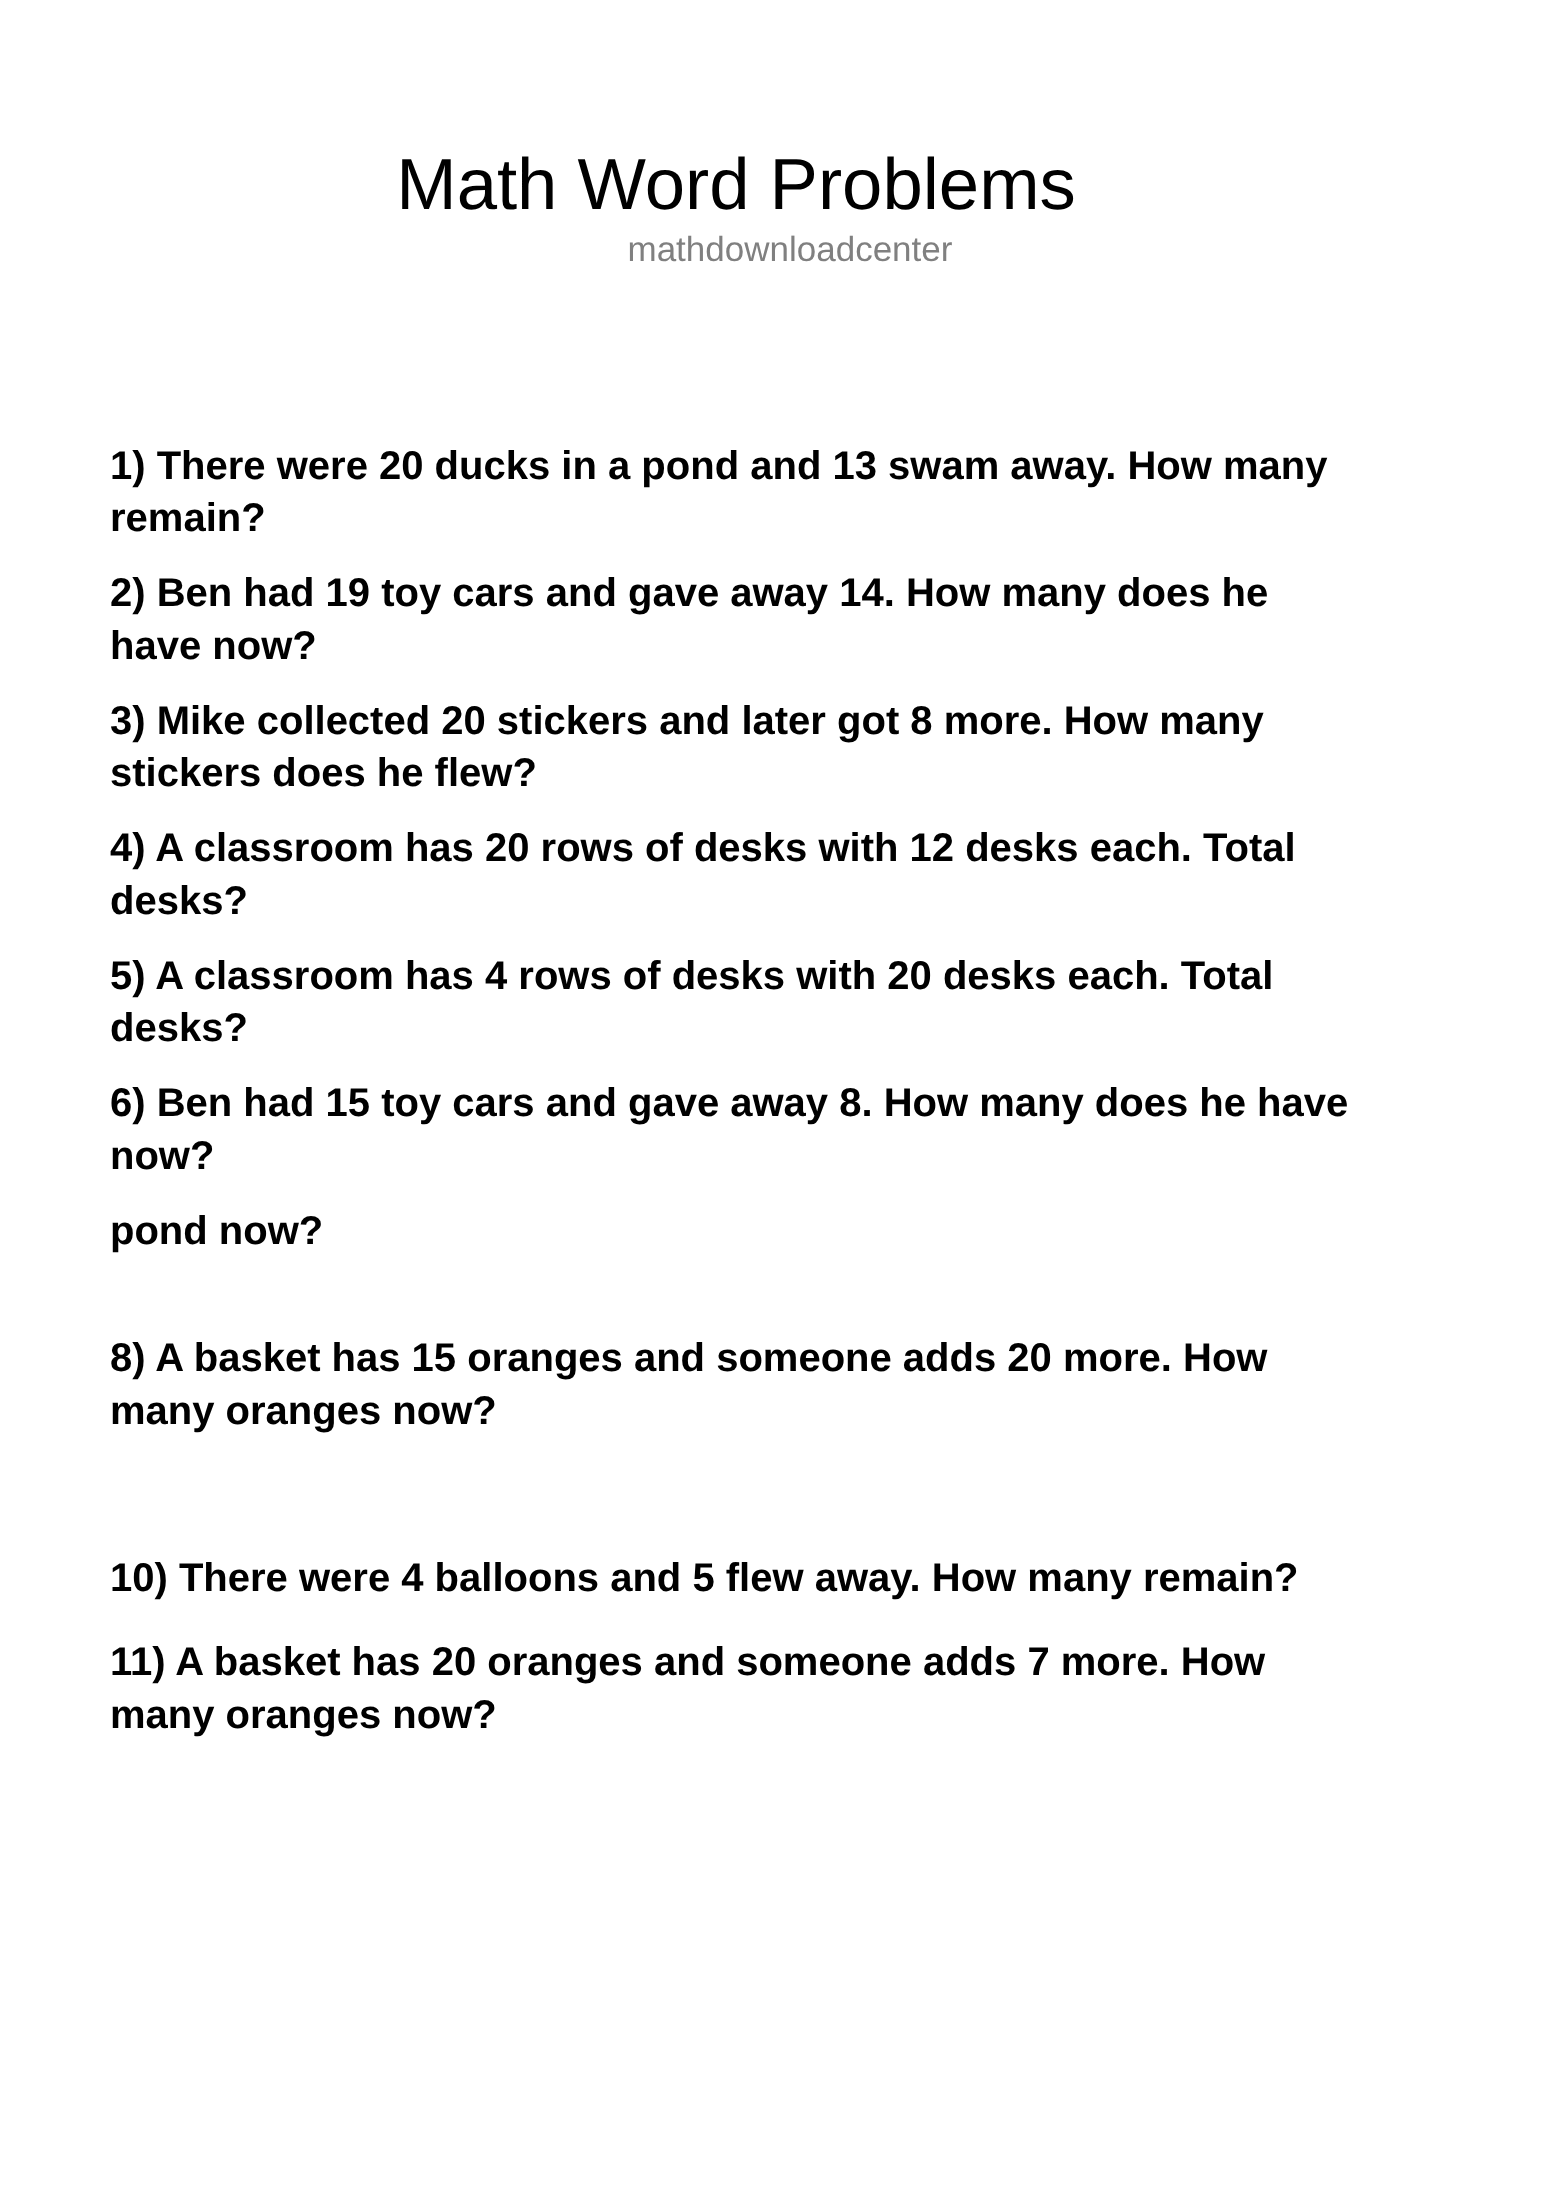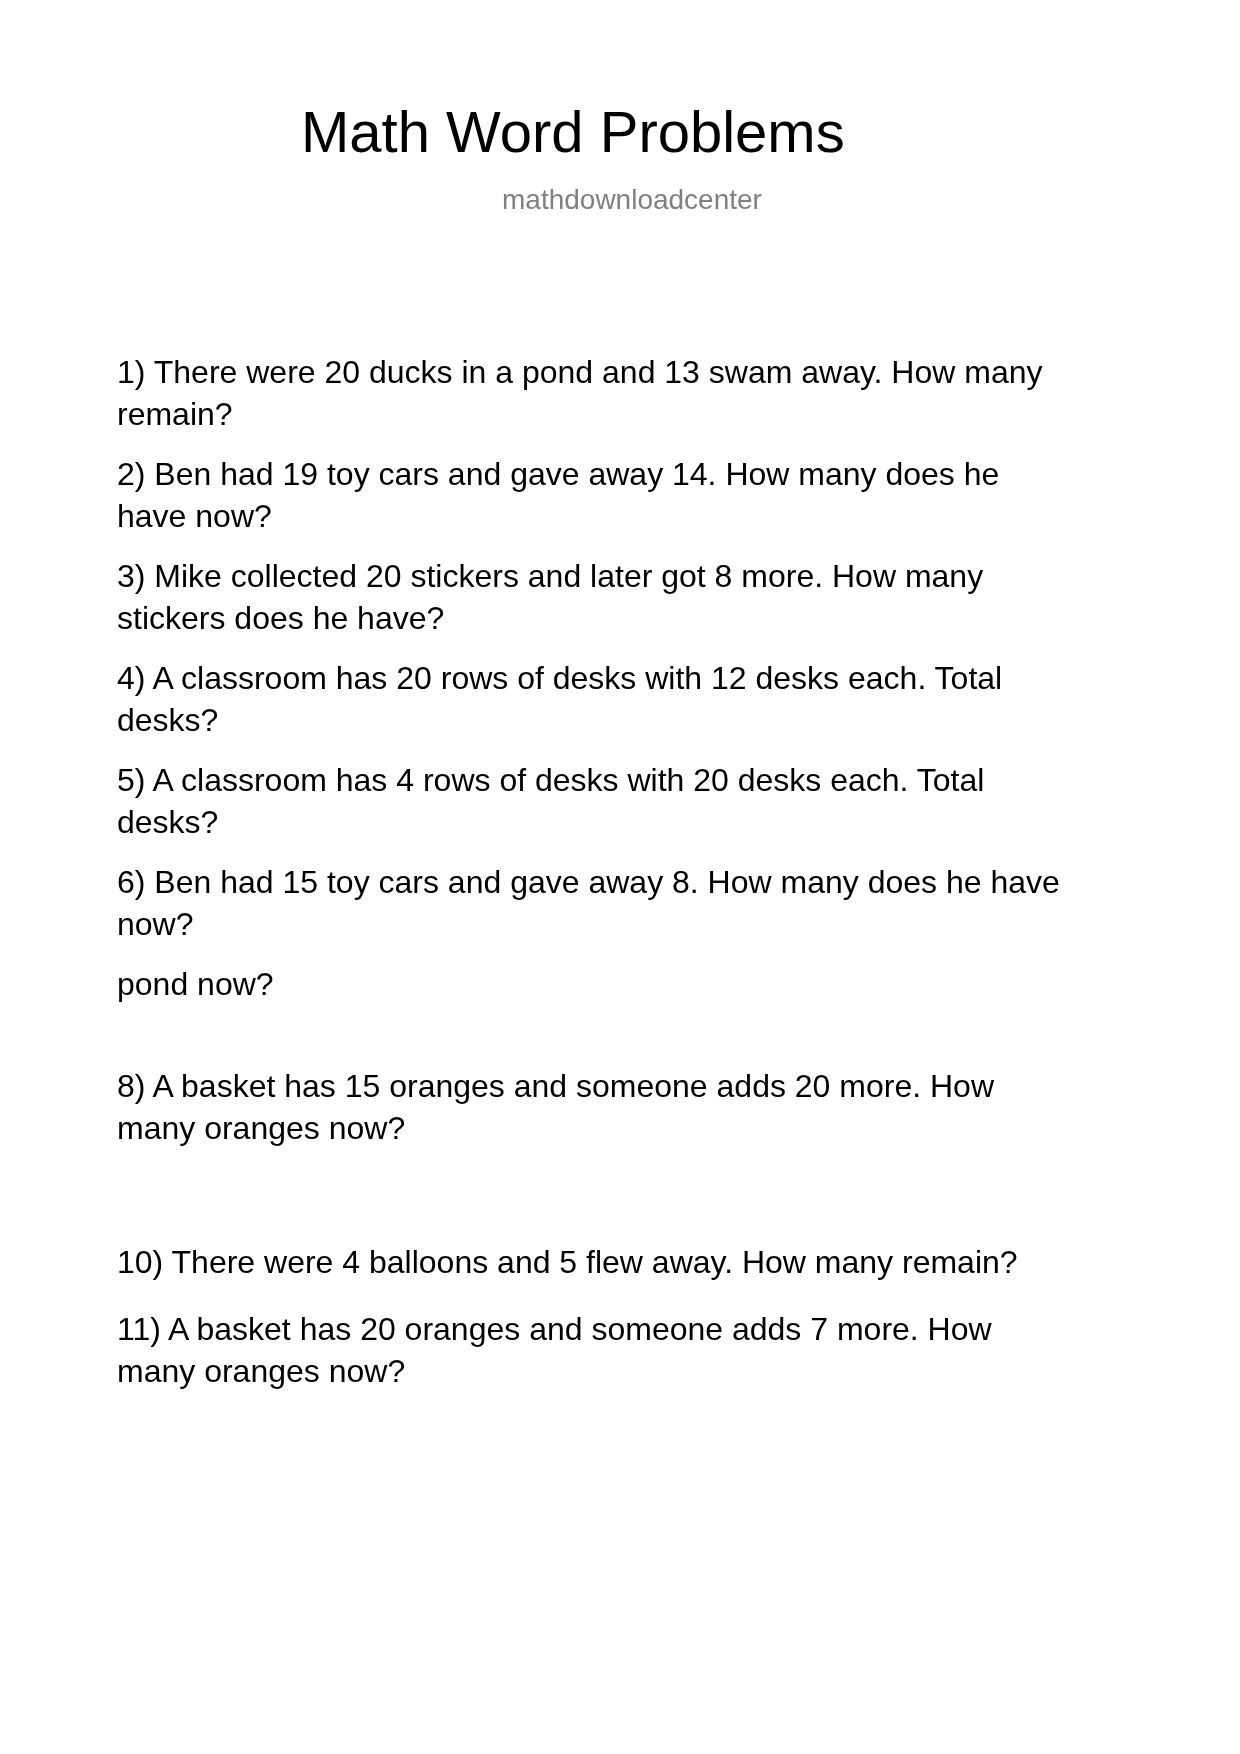--- a/index.html
+++ b/index.html
@@ -23,39 +23,40 @@
     background: #ffffff;
   }
   .title {
     position: absolute;
     left: 301px;
     top: 97px;
     font-size: 58px;
     line-height: 70px;
     white-space: nowrap;
     color: #000000;
-    margin: 0;
+    margin: 16px;
     font-weight: normal;
   }
   .subtitle {
     position: absolute;
     left: 502px;
     top: 180px;
     font-size: 28px;
     line-height: 40px;
     white-space: nowrap;
     color: #808080;
   }
   .problem {
     position: absolute;
-    left: 117px;
+    left: 88px;
     font-size: 32px;
     line-height: 42px;
     white-space: nowrap;
     color: #000000;
+    font-weight: bold;
   }
   .problem .line {
     display: block;
   }
 </style>
 </head>
 <body>
 
 <div class="page">
   <h1 class="title">Math Word Problems</h1>
@@ -66,21 +67,21 @@
     <span class="line">remain?</span>
   </div>
 
   <div class="problem" style="top:453px">
     <span class="line">2) Ben had 19 toy cars and gave away 14. How many does he</span>
     <span class="line">have now?</span>
   </div>
 
   <div class="problem" style="top:555px">
     <span class="line">3) Mike collected 20 stickers and later got 8 more. How many</span>
-    <span class="line">stickers does he have?</span>
+    <span class="line">stickers does he flew?</span>
   </div>
 
   <div class="problem" style="top:657px">
     <span class="line">4) A classroom has 20 rows of desks with 12 desks each. Total</span>
     <span class="line">desks?</span>
   </div>
 
   <div class="problem" style="top:759px">
     <span class="line">5) A classroom has 4 rows of desks with 20 desks each. Total</span>
     <span class="line">desks?</span>

